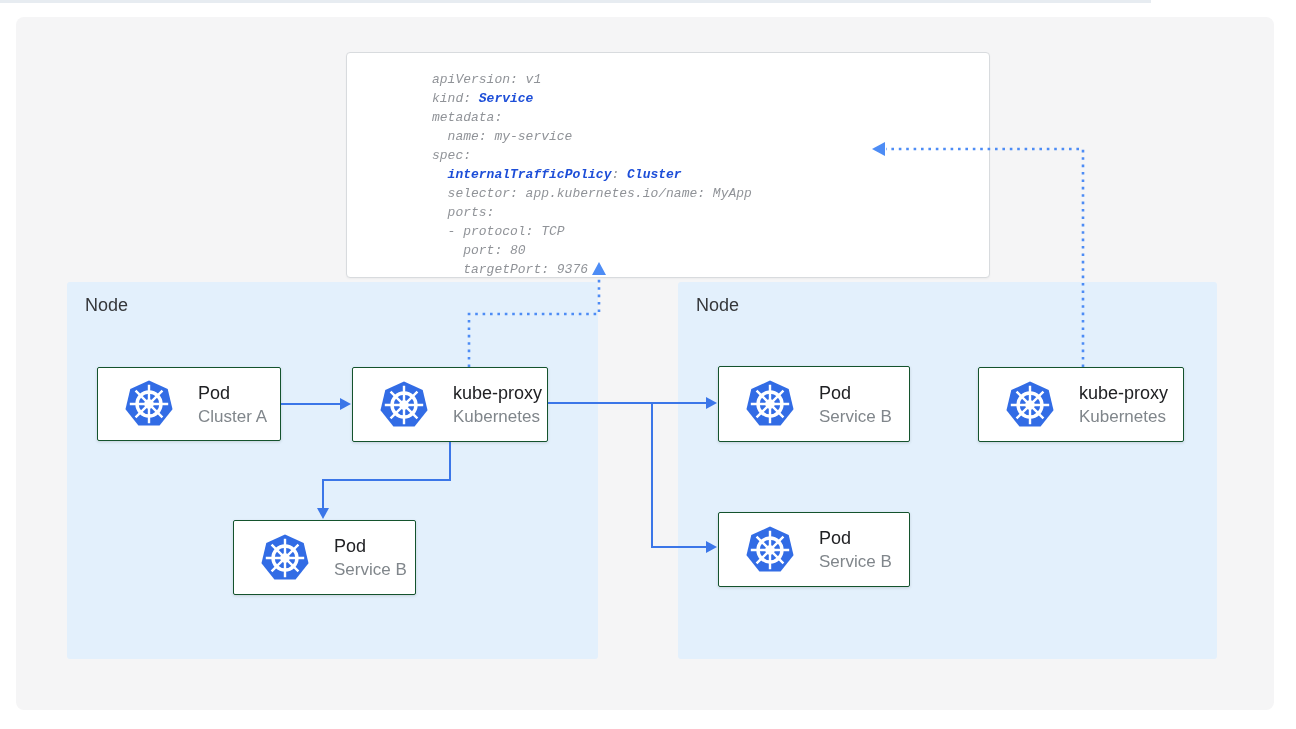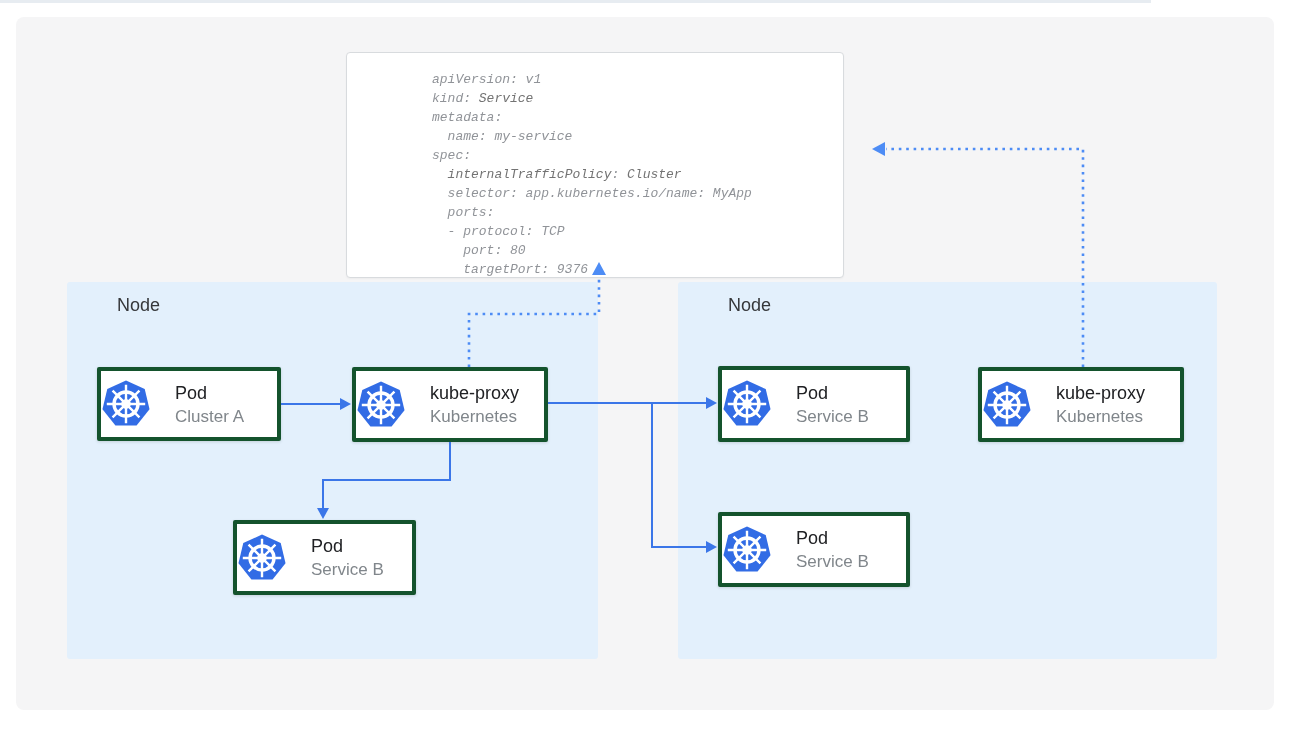--- a/index.html
+++ b/index.html
@@ -6,43 +6,43 @@
   .stage{
     position:relative;width:1296px;height:729px;overflow:hidden;
     font-family:"Liberation Sans",sans-serif;background:#ffffff;
   }
   .top-strip{position:absolute;left:0;top:0;width:1151px;height:3px;background:#e7ecf1;}
   .panel{
     position:absolute;left:16px;top:17px;width:1258px;height:693px;
     background:#f5f5f6;border-radius:8px;
   }
   .yaml-card{
-    position:absolute;left:330px;top:35px;width:498px;height:226px;
+    position:absolute;left:330px;top:35px;width:644px;height:226px;
     background:#ffffff;border:1px solid #d8dbde;border-radius:4px;
     box-sizing:border-box;box-shadow:0 1px 2px rgba(0,0,0,.04);
   }
   .yaml-code{
     position:absolute;left:85px;top:17px;right:8px;
     font-family:"Liberation Mono","DejaVu Sans Mono",monospace;
     font-style:italic;font-size:13px;line-height:19px;
     color:#909398;white-space:pre;
   }
-  .yaml-code .b{font-weight:normal;color:#737373;}
+  .yaml-code .b{font-weight:bold;color:#1d4ed8;}
   .node{
     position:absolute;top:282px;height:377px;background:#e3f0fc;border-radius:3px;
   }
   .node-left{left:67px;width:531px;}
   .node-right{left:678px;width:539px;}
   .node-label{
-    position:absolute;left:18px;top:13px;font-size:18px;color:#35373a;margin-left:32px;
+    position:absolute;left:18px;top:13px;font-size:18px;color:#35373a;
   }
   .card{
-    position:absolute;background:#ffffff;border:4px solid #14532d;border-radius:2px;
+    position:absolute;background:#ffffff;border:1px solid #14532d;border-radius:2px;
     box-sizing:border-box;box-shadow:0 1px 3px rgba(60,64,67,.18);
-    display:flex;align-items:center;padding-left:1px;
+    display:flex;align-items:center;padding-left:27px;
   }
   .k8s-icon{width:48px;height:48px;flex:0 0 48px;}
   .card-text{margin-left:25px;}
   .card-title{font-size:18px;color:#202124;line-height:24px;}
   .card-subtitle{font-size:17px;color:#80868b;line-height:23px;}
   .arrow-layer{position:absolute;left:0;top:0;width:1296px;height:729px;pointer-events:none;}
   .solid-line{stroke:#3b76e8;stroke-width:2;fill:none;}
   .solid-head{fill:#3b76e8;}
   .dotted-line{stroke:#4d8cf5;stroke-width:2.6;fill:none;stroke-dasharray:2.6 4.8;}
   .dotted-head{fill:#4d8cf5;}

